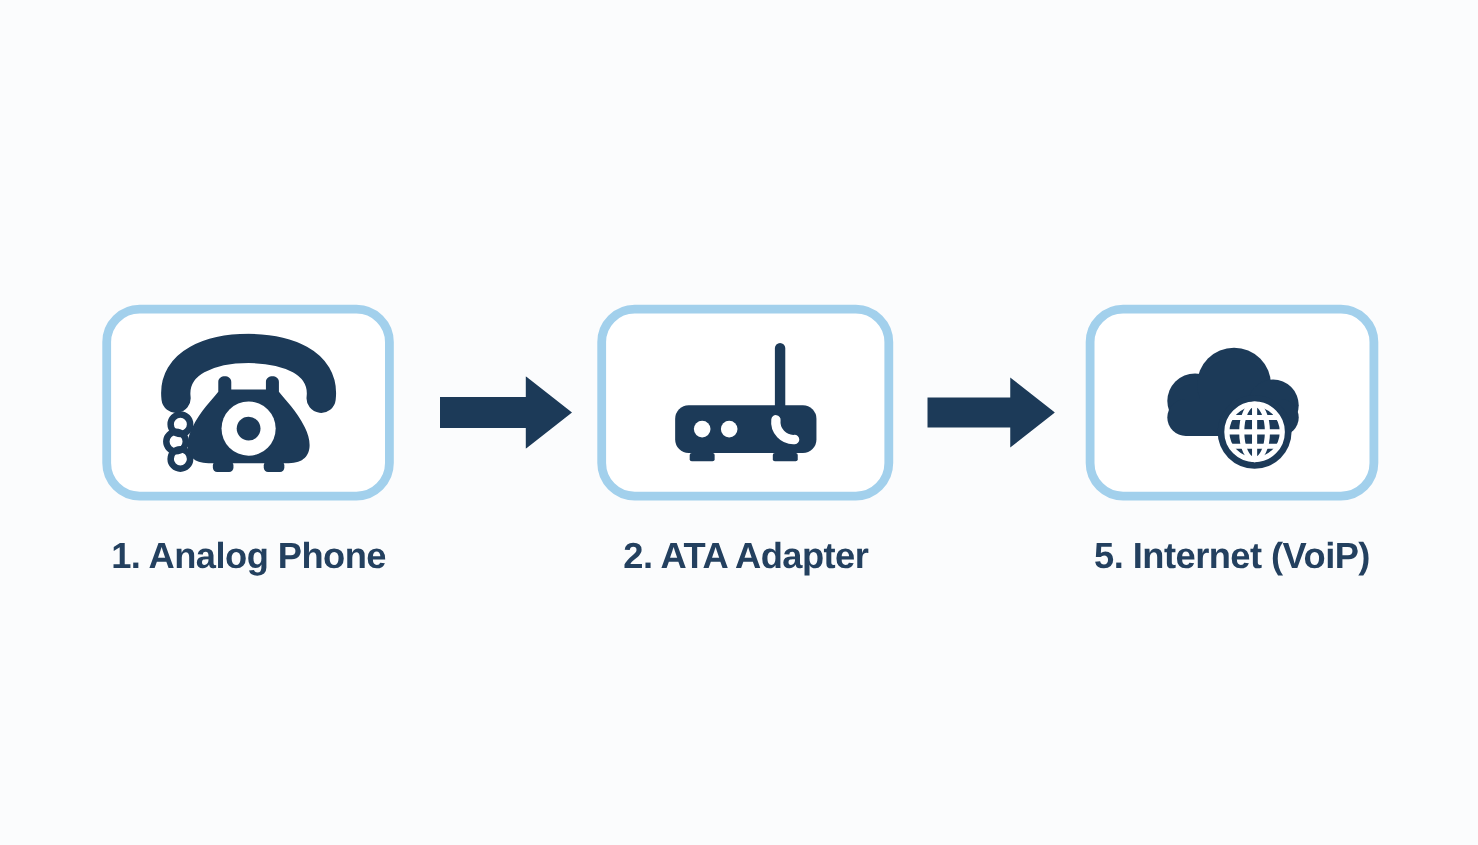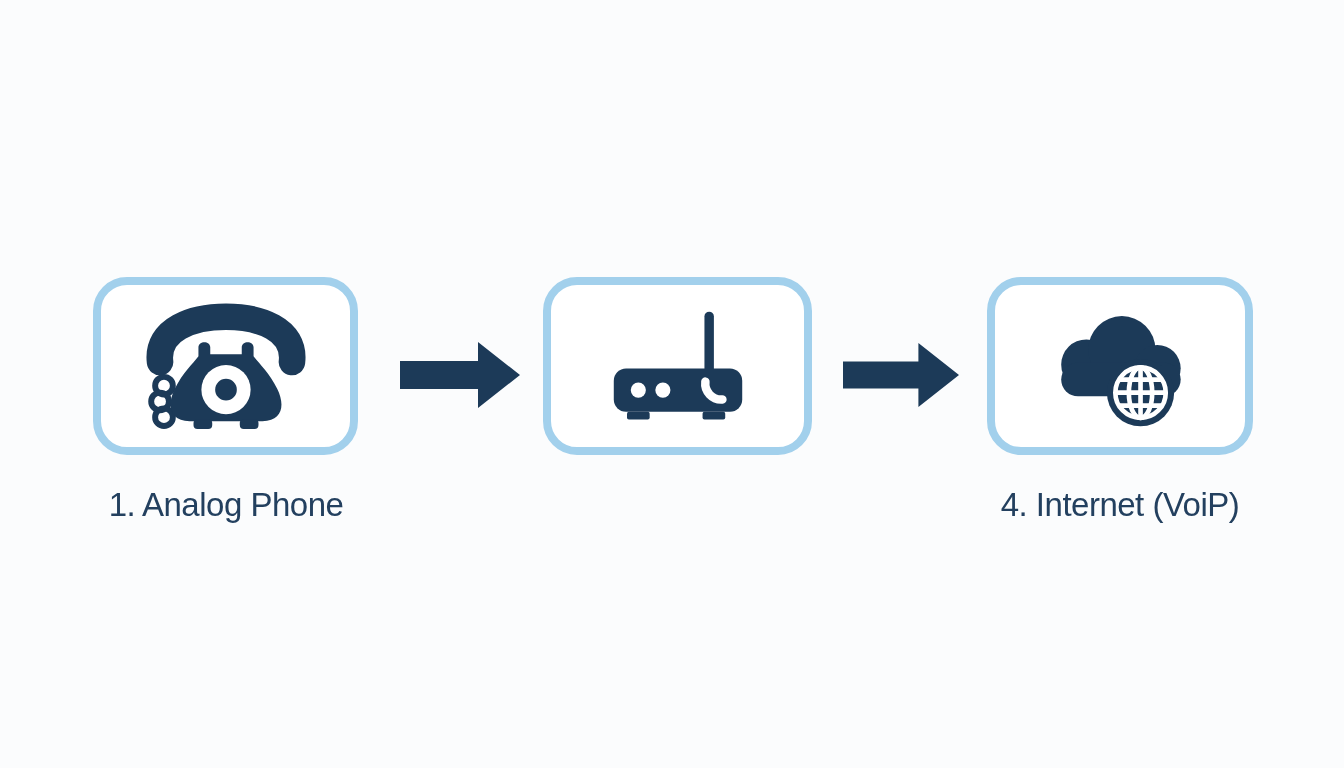--- a/index.html
+++ b/index.html
@@ -56,21 +56,21 @@
   }
   .arrow1 { left: 400px; width: 120px; }
   .arrow2 { left: 843px; width: 116px; }
 
   .step-label {
     position: absolute;
     top: 487px;
     width: 350px;
     text-align: center;
     font-size: 33px;
-    font-weight: normal;
+    font-weight: bold;
     letter-spacing: -0.5px;
     color: #23405f;
     line-height: 1.1;
   }
   .label1 { left: 51px;  }
   .label2 { left: 503px; }
   .label3 { left: 945px; }
 </style>
 </head>
 <body>
@@ -133,15 +133,16 @@
           <line x1="112" y1="69" x2="112" y2="123"></line>
           <line x1="85" y1="96" x2="139" y2="96"></line>
           <line x1="90" y1="82" x2="134" y2="82"></line>
           <line x1="90" y1="110" x2="134" y2="110"></line>
         </g>
       </g>
     </svg>
   </div>
 
   <div class="step-label label1">1. Analog Phone</div>
-  <div class="step-label label3">4. Internet (VoiP)</div>
+  <div class="step-label label2">2. ATA Adapter</div>
+  <div class="step-label label3">5. Internet (VoiP)</div>
 
 </div>
 
 </body></html>

